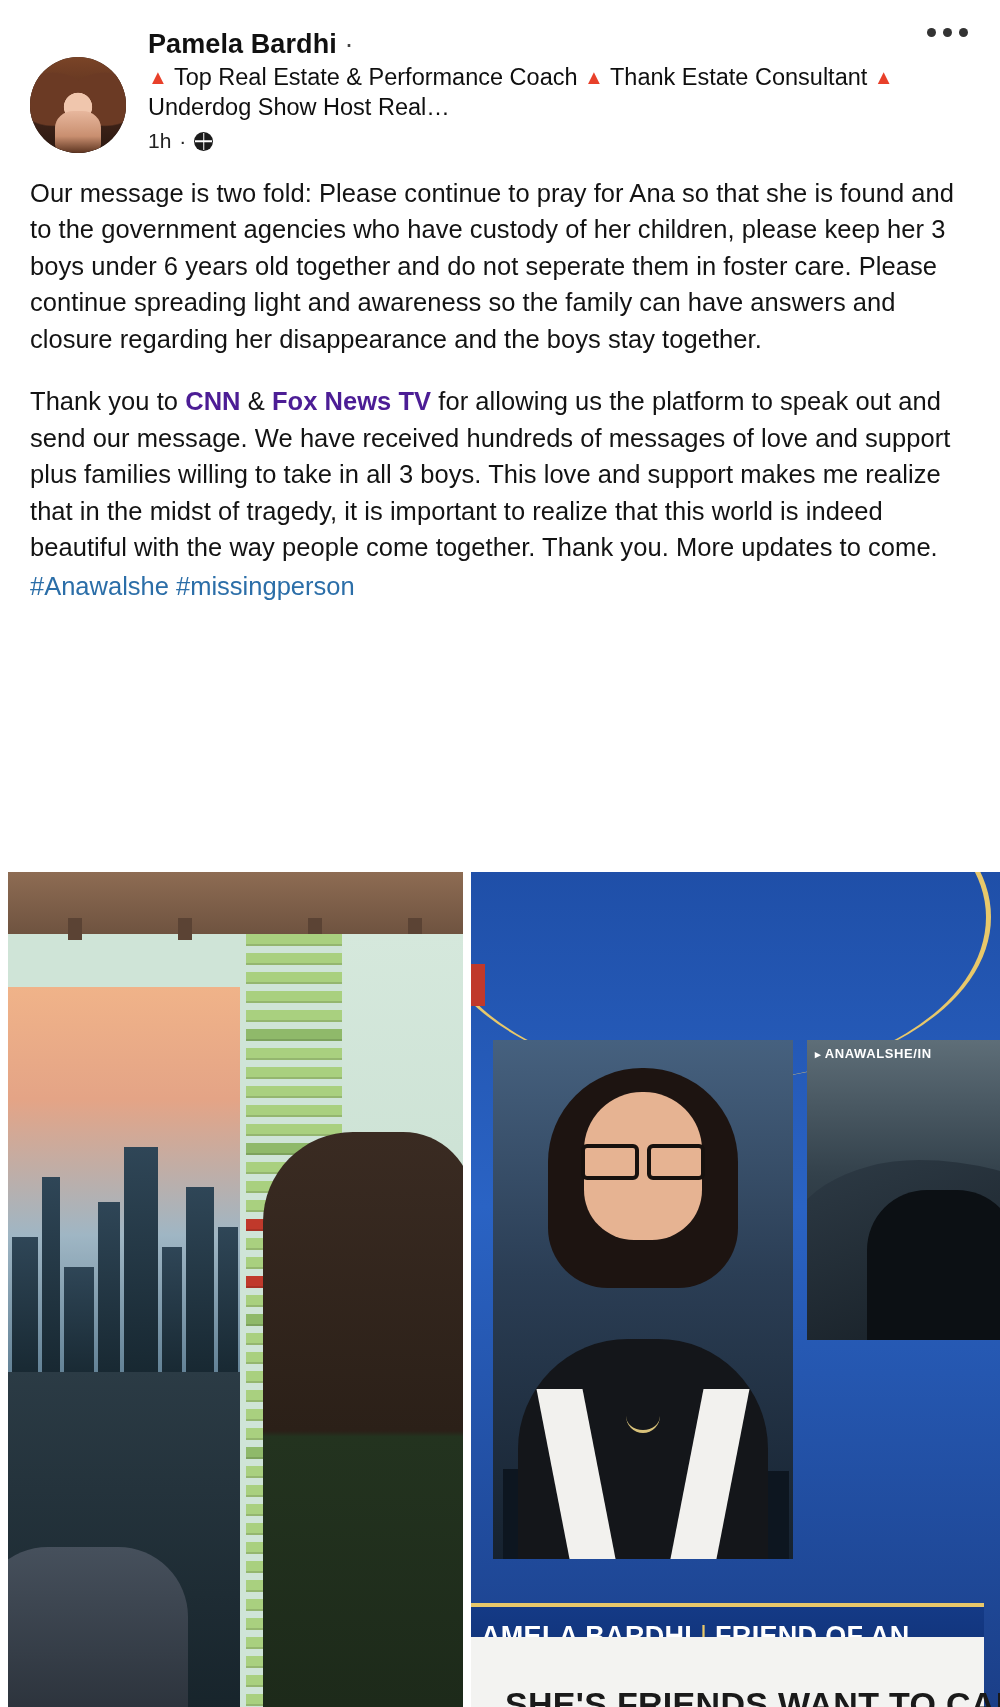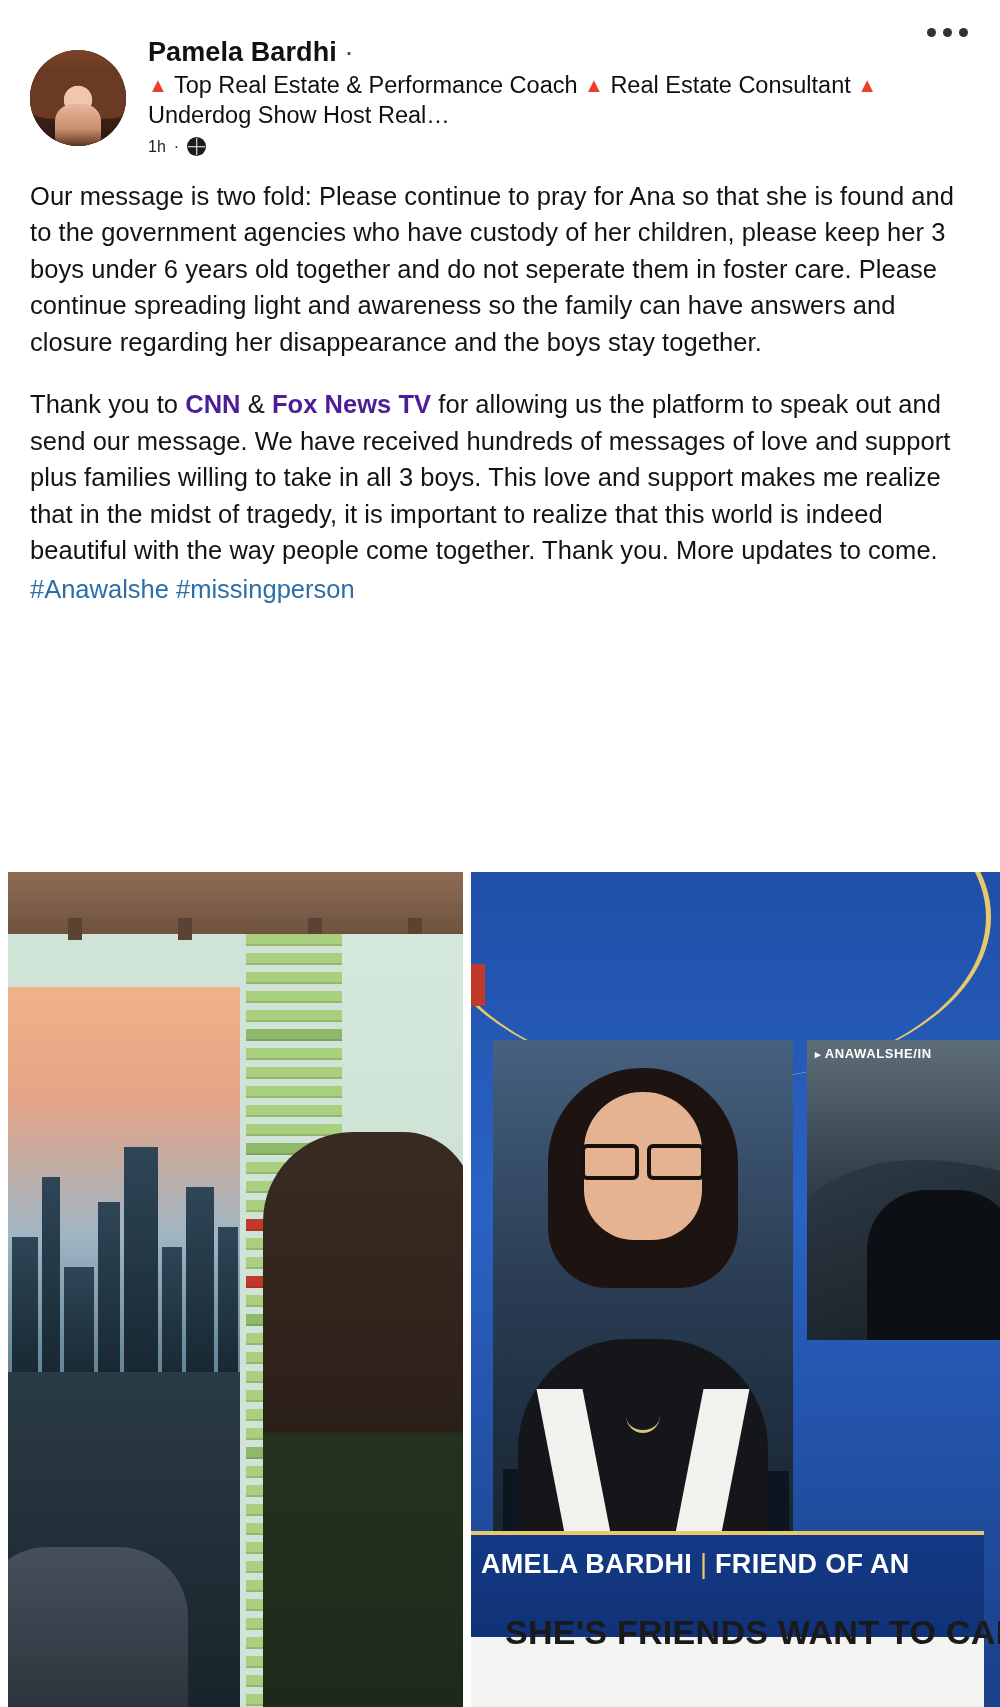--- a/index.html
+++ b/index.html
@@ -13,22 +13,22 @@
     height: 1707px;
     font-family: "Liberation Sans", sans-serif;
     color: #1a1a1a;
     overflow: hidden;
     position: relative;
   }
 
   
   .post-header {
     display: flex;
-    align-items: center;
-    padding: 36px 22px 0 30px;
+    align-items: flex-end;
+    padding: 28px 22px 0 30px;
     position: relative;
   }
   .avatar {
     width: 96px;
     height: 96px;
     border-radius: 50%;
     flex: 0 0 96px;
     overflow: hidden;
     position: relative;
     background: #3a2a24;
@@ -77,21 +77,21 @@
     color: #0f0f0f;
     margin-top: 1px;
     word-wrap: break-word;
   }
   .tri {
     color: #e8402a;
     font-size: 20px;
     vertical-align: 1px;
   }
   .meta-line {
-    font-size: 16px;
+    font-size: 21px;
     color: #222;
     margin-top: 6px;
     display: flex;
     align-items: center;
     gap: 8px;
   }
   .globe {
     display: inline-block;
     width: 19px;
     height: 19px;
@@ -447,21 +447,21 @@
     width: 150px;
     height: 150px;
     background: #0c1014;
     border-radius: 60px 60px 0 0;
   }
   .chyron {
     position: absolute;
     left: 0;
     right: 16px;
     bottom: 0;
-    height: 176px;
+    height: 104px;
     background: linear-gradient(180deg, #143a86 0%, #0e2c6c 100%);
     border-top: 4px solid #e8c86a;
     text-decoration: underline;
   }
   .chyron-line1 {
     position: absolute;
     left: 10px;
     top: 14px;
     right: 4px;
     font-size: 27px;
@@ -501,21 +501,21 @@
 
   <div class="header-text">
     <div class="author-line">
       <span>Pamela Bardhi</span>
       <span class="dot-sep">·</span>
     </div>
     <div class="headline">
       <span class="tri">▲</span>
       <span>Top Real Estate &amp; Performance Coach</span>
       <span class="tri">▲</span>
-      <span>Real Estate Consultant</span>
+      <span>Thank Estate Consultant</span>
       <span class="tri">▲</span>
       <span>Underdog Show Host Real…</span>
     </div>
     <div class="meta-line">
       <span>1h</span>
       <span>·</span>
       <span class="globe"></span>
     </div>
   </div>
 

